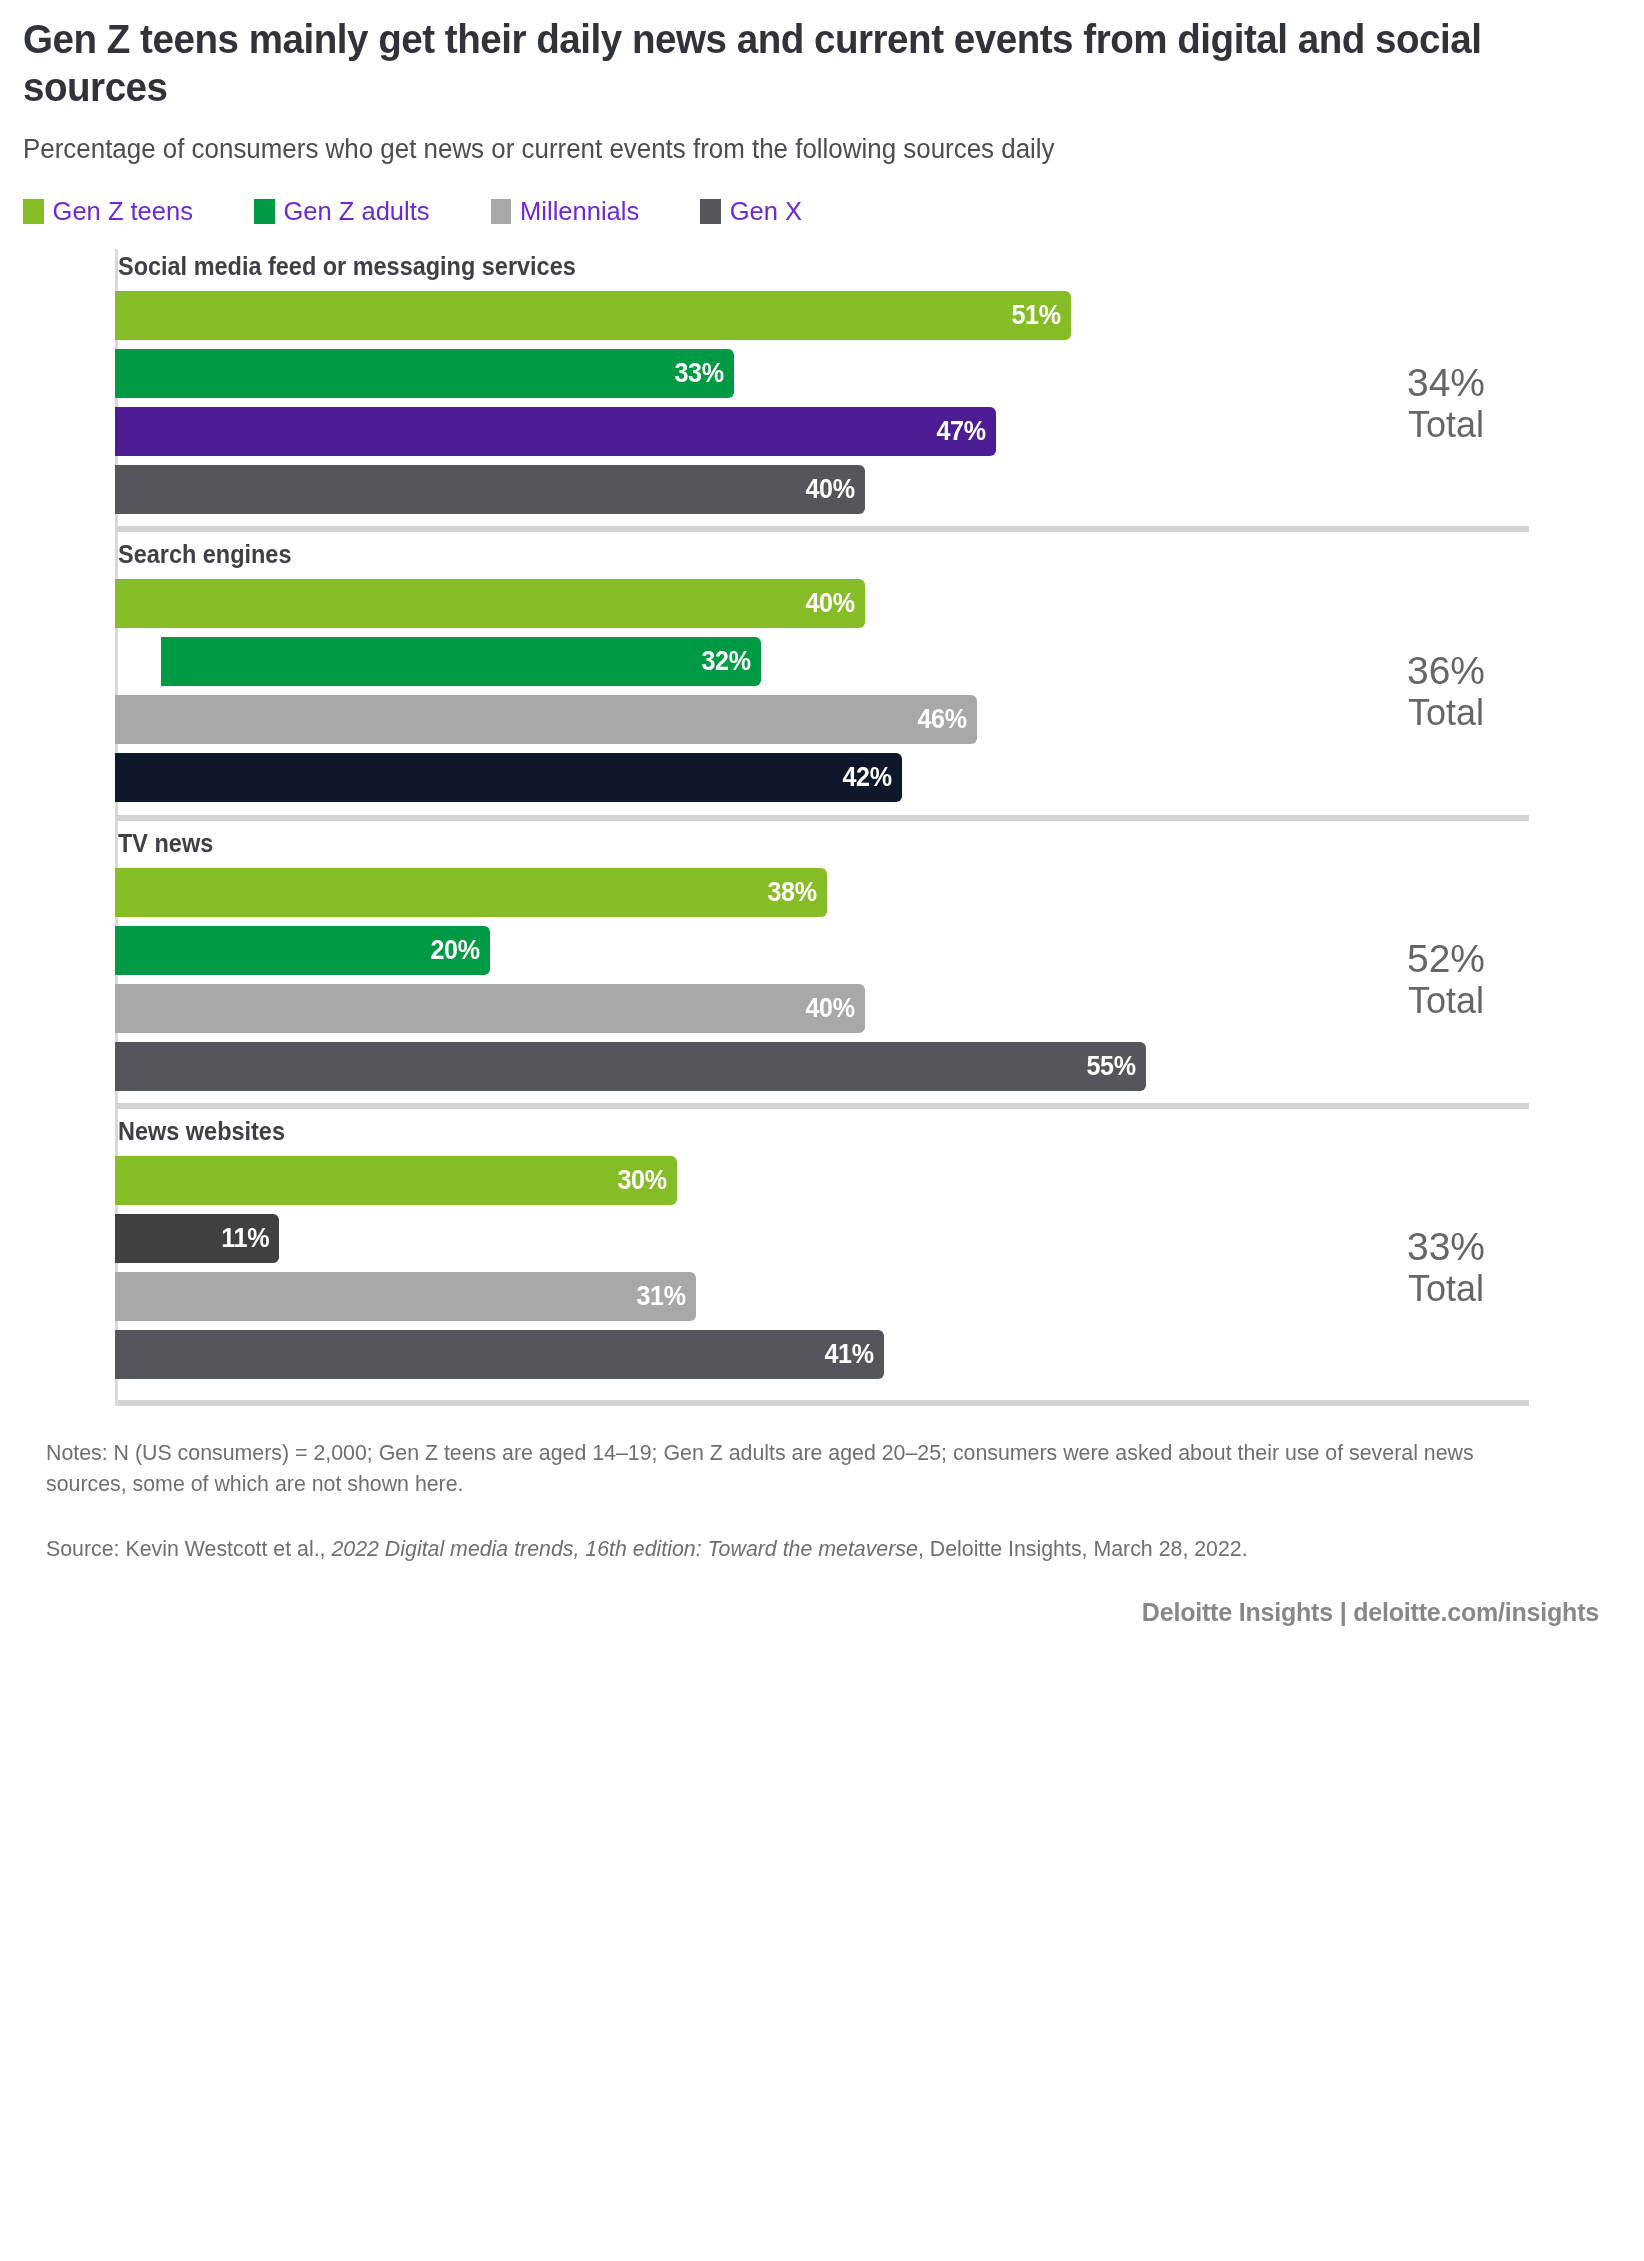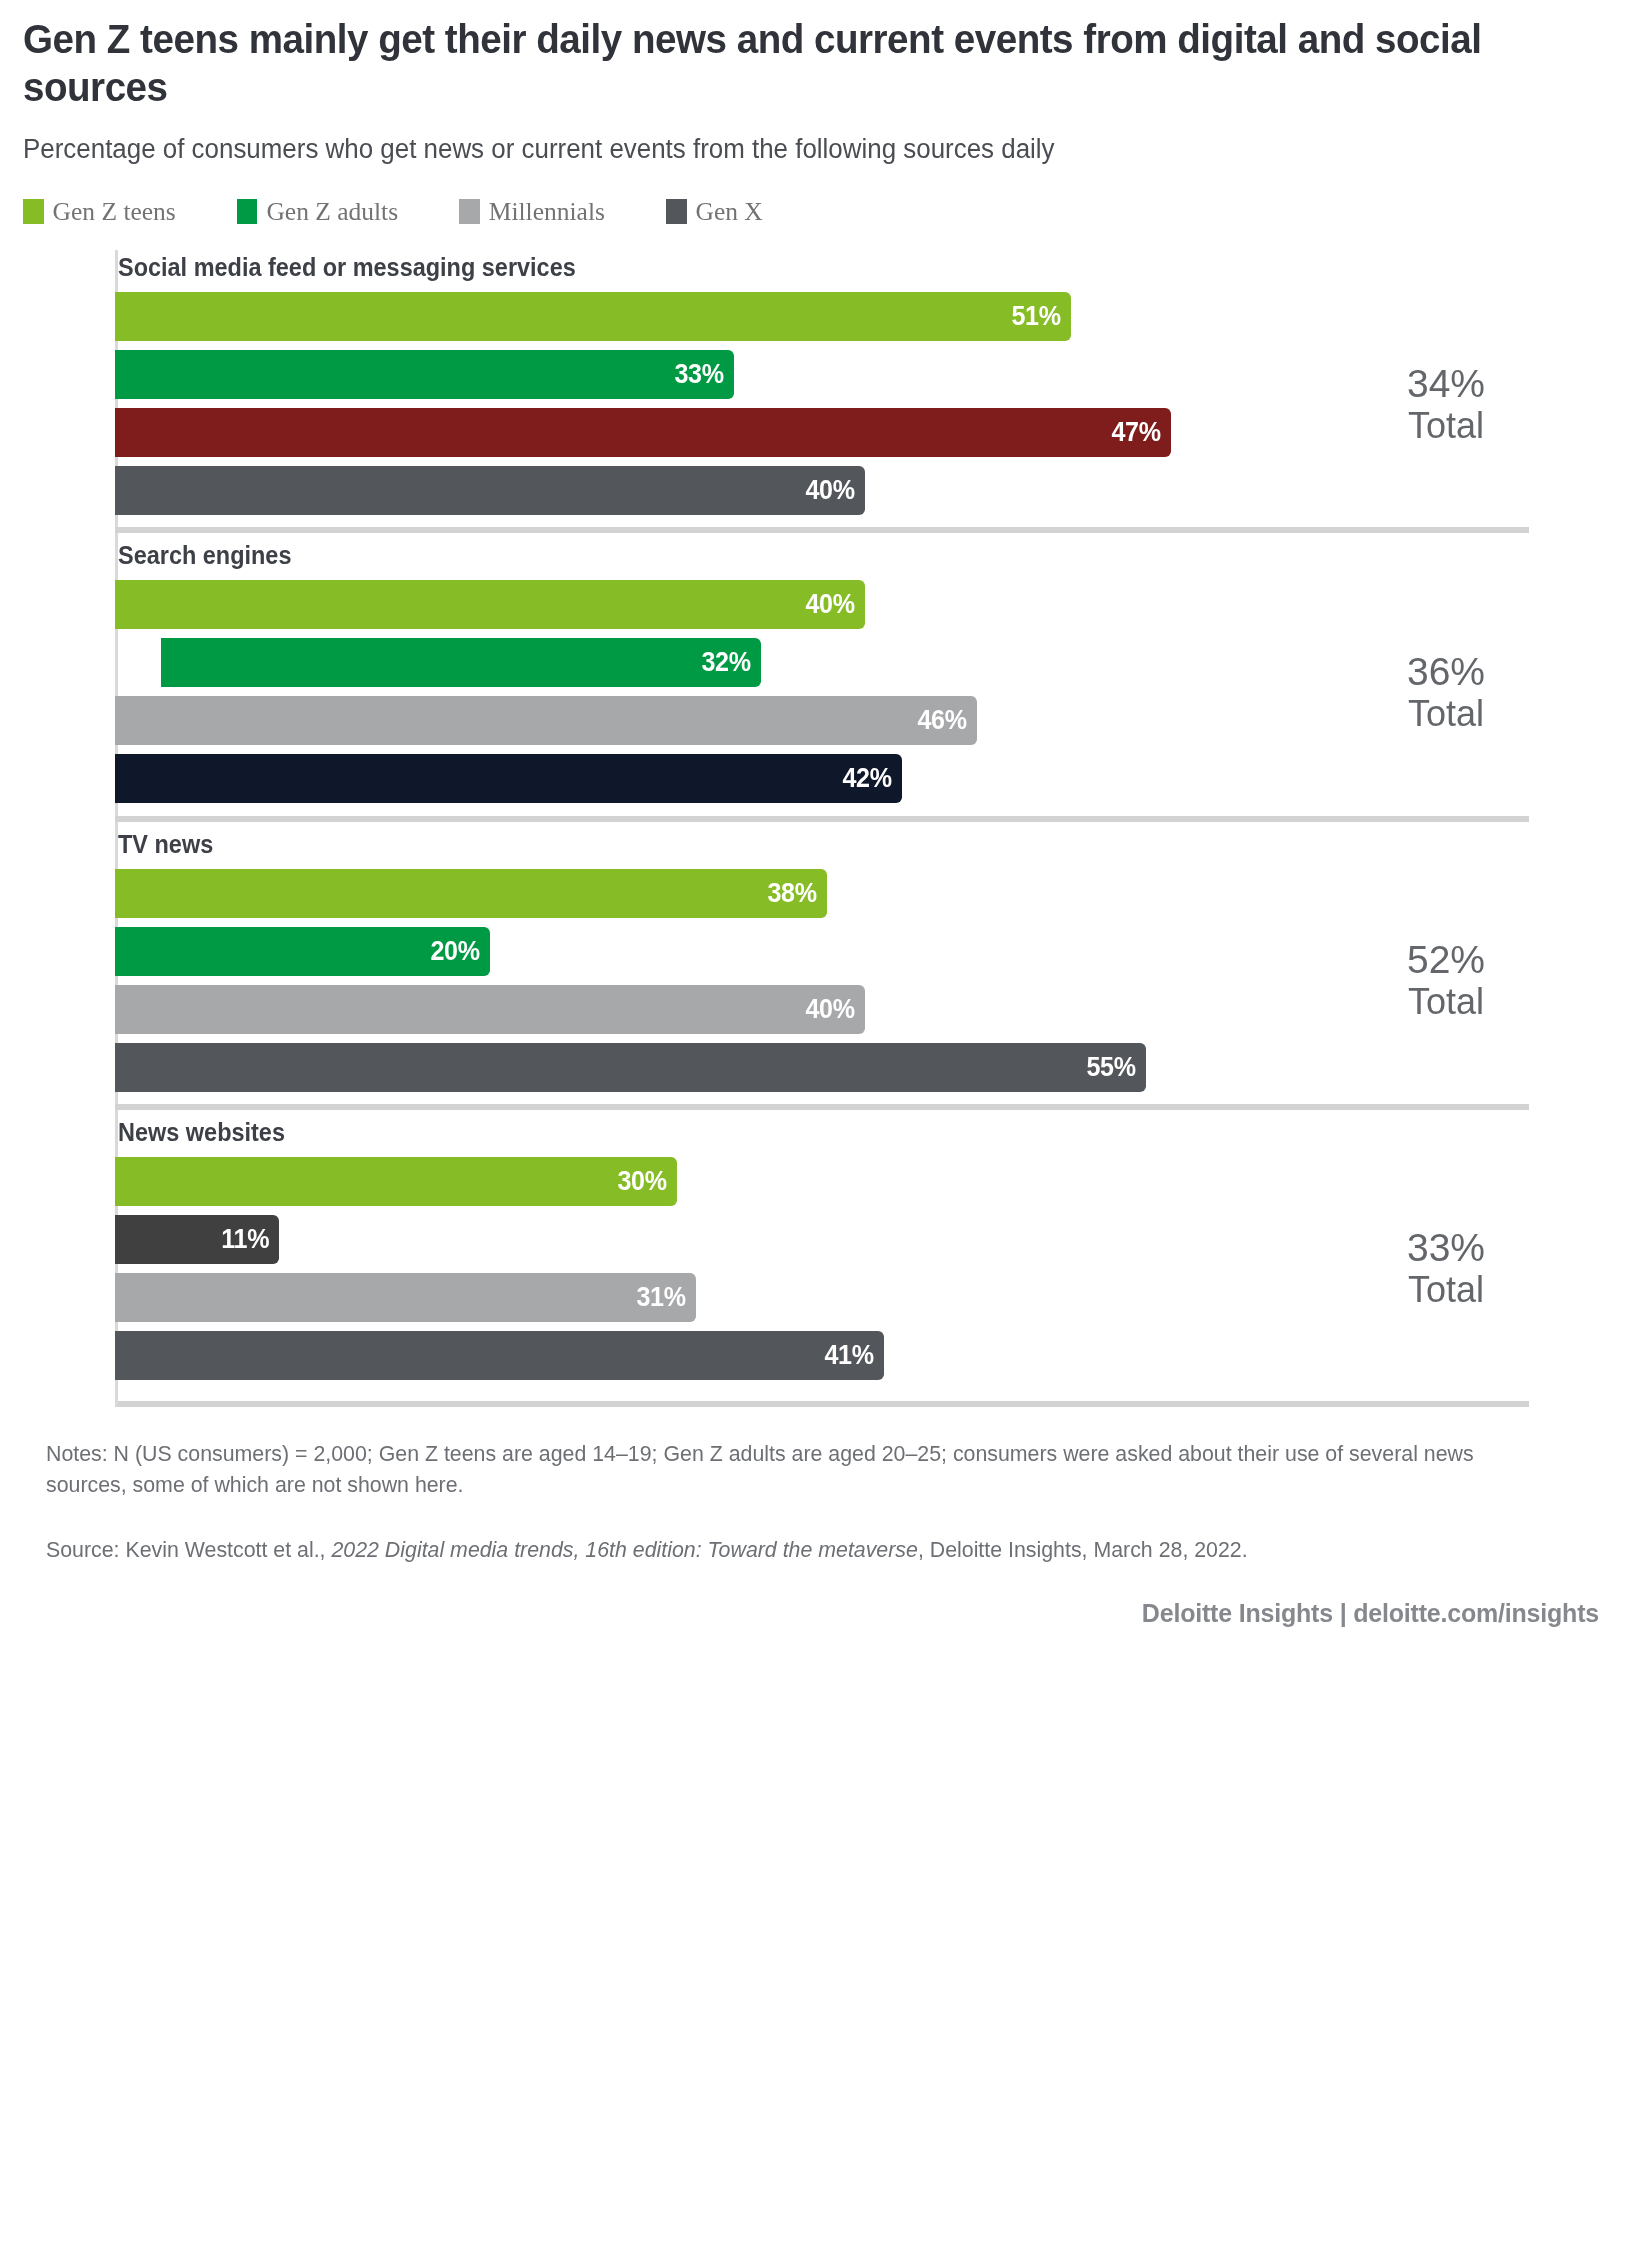--- a/index.html
+++ b/index.html
@@ -60,23 +60,22 @@
     margin-right: 61px;
   }
   .legend-swatch {
     width: 20.6px;
     height: 25px;
     display: inline-block;
     margin-right: 9px;
   }
   .legend-label {
     font-size: 25.5px;
-    color: #737373;
+    color: #6d28d9;
     white-space: nowrap;
-    font-family: Liberation Serif, serif;
   }
 
   
   .chart {
     position: relative;
     margin-top: 23px;
     margin-left: 92px;
     width: 1414px;
   }
 
@@ -230,21 +229,21 @@
             <div class="bar" style="background: rgb(134, 188, 37); width: 956px;">
               <span class="bar-value">51%</span>
             </div>
           </div>
           <div class="bar-row">
             <div class="bar" style="background: rgb(0, 154, 68); width: 619px;">
               <span class="bar-value">33%</span>
             </div>
           </div>
           <div class="bar-row">
-            <div class="bar" style="background: #7f1d1d; width: 1056px;">
+            <div class="bar" style="background: #4c1d95; width: 881px;">
               <span class="bar-value">47%</span>
             </div>
           </div>
           <div class="bar-row">
             <div class="bar" style="background: rgb(83, 86, 90); width: 750px;">
               <span class="bar-value">40%</span>
             </div>
           </div>
           <div class="total">
             <span class="total-value">34%</span>

